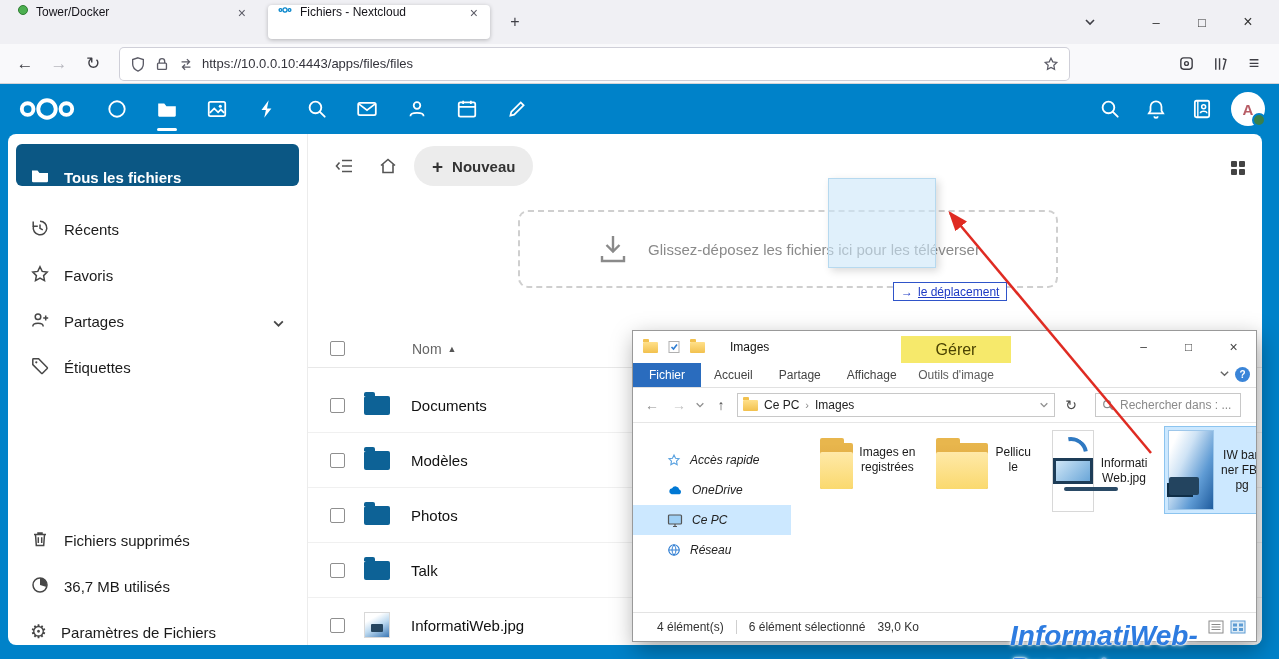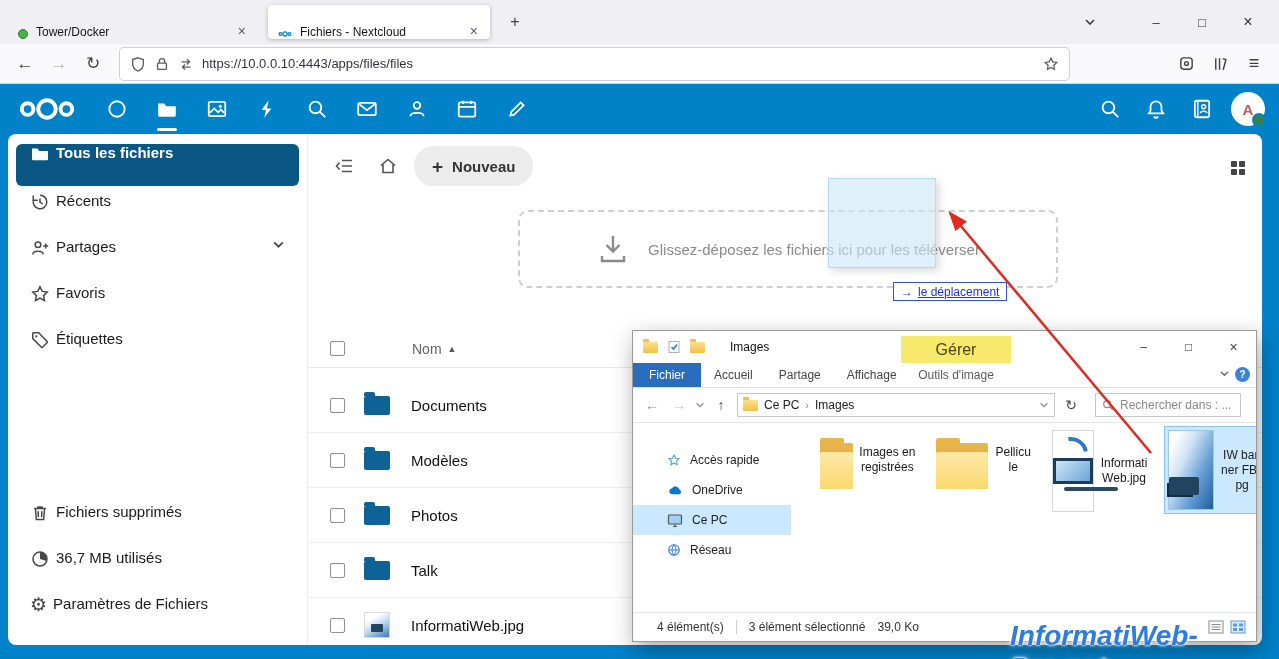--- a/index.html
+++ b/index.html
@@ -3,21 +3,21 @@
 <meta charset="utf-8">
 <style>
   * { margin:0; padding:0; box-sizing:border-box; }
   html,body { width:100%; height:100%; overflow:hidden; }
   body { font-family:"Liberation Sans", sans-serif; background:#444; }
   .stage { position:relative; width:1279px; height:659px; background:#0082c9; overflow:hidden; }
 
   
   .tabbar { position:absolute; top:0; left:0; right:0; height:44px; background:#f0f0f4;
             display:flex; align-items:center; padding:0 8px; }
-  .tab { height:34px; border-radius:4px; display:flex; align-items:flex-end; gap:8px;
+  .tab { height:34px; border-radius:4px; display:flex; align-items:flex-start; gap:8px;
          padding:0 10px; width:250px; color:#15141a; font-size:12px; }
   .tab.active { background:#fff; box-shadow:0 1px 4px rgba(0,0,0,.25); width:222px; margin-left:10px; }
   .tab-title { white-space:nowrap; overflow:hidden; text-overflow:ellipsis; flex:1; }
   .tab-close { color:#5b5b66; font-size:14px; padding:0 2px; }
   .fav-dot { width:10px; height:10px; border-radius:50%; background:#4caf50; border:1px solid #2e7d32; flex:none; }
   .iconbtn { width:30px; height:30px; border-radius:4px; display:flex; align-items:center;
              justify-content:center; color:#3f3f46; font-size:16px; flex:none; }
   .win-btn { width:46px; height:44px; display:flex; align-items:center; justify-content:center;
              color:#333; font-size:13px; }
   .navbar { position:absolute; top:44px; left:0; right:0; height:40px; background:#f9f9fb;
@@ -42,21 +42,21 @@
   .avatar { width:34px; height:34px; border-radius:50%; background:#fff; color:#b85c65; font-weight:bold;
             font-size:15px; display:flex; align-items:center; justify-content:center; margin:0 14px 0 6px; position:relative; }
   .avatar::after { content:""; position:absolute; right:-1px; bottom:-1px; width:10px; height:10px;
                    border-radius:50%; background:#39804b; border:2px solid #0082c9; }
 
   
   .nc-card { position:absolute; inset:134px 17px 14px 8px; background:#fff; border-radius:8px;
              display:flex; overflow:hidden; }
   .nc-side { width:300px; flex:none; border-right:1px solid #ececec; display:flex; flex-direction:column;
              padding-top:6px; }
-  .side-item { height:46px; display:flex; align-items:flex-start; gap:6px; padding:0 14px; margin:0 8px;
+  .side-item { height:46px; display:flex; align-items:flex-end; gap:14px; padding:0 14px; margin:0 8px;
                border-radius:6px; font-size:15px; color:#1b1b1b; }
   .side-item.active { background:#0b5784; color:#fff; height:42px; margin:4px 8px 6px; font-weight:600; }
   .side-item .grow { flex:1; }
   .side-bottom { margin-top:auto; padding-bottom:4px; }
   .gear-glyph { font-size:19px; color:#474747; line-height:1; }
 
   .nc-main { position:relative; flex:1; }
   .nc-topbar { position:absolute; top:10px; left:18px; height:44px; display:flex; align-items:center; gap:8px; }
   .tbtn { width:36px; height:36px; display:flex; align-items:center; justify-content:center; border-radius:8px; }
   .new-btn { height:40px; border-radius:20px; background:#ececec; display:flex; align-items:center; gap:9px;
@@ -128,21 +128,21 @@
               align-items:center; padding:0 5px; gap:6px; flex:none; }
   .addr-box .spacer { flex:1; }
   .crumb-sep { color:#888; font-size:11px; }
   .search-box { width:146px; height:24px; border:1px solid #c8c8c8; background:#fff; display:flex;
                 align-items:center; gap:6px; padding:0 6px; flex:none; margin-left:8px; }
   .search-box input { border:none; outline:none; width:100%; font-size:12px;
                       font-family:"Liberation Sans",sans-serif; color:#444; }
   .search-box input::placeholder { color:#8a8a8a; }
   .ex-body { flex:1; display:flex; overflow:hidden; }
   .ex-nav { width:158px; flex:none; padding-top:22px; }
-  .ex-nav-item { height:30px; display:flex; align-items:center; gap:9px; padding-left:34px; color:#222; }
+  .ex-nav-item { height:30px; display:flex; align-items:center; gap:9px; padding-left:34px; color:#222;font-style:italic; }
   .ex-nav-item.selected { background:#cce8ff; }
   .ex-content { flex:1; display:flex; gap:14px; padding:4px 8px 0 26px; align-items:flex-start; }
   .tile { width:102px; display:flex; flex-direction:row; align-items:center; gap:6px; padding:3px; }
   .tile-label { text-align:center; line-height:1.25; word-break:break-all; color:#1a1a1a; }
   .tile.selected { background:#cce8ff; outline:1px solid #8cc4ef; }
   .folder-big { position:relative; width:62px; height:46px; margin-top:13px; }
   .folder-big .back { position:absolute; inset:0; background:linear-gradient(180deg,#e8b64d,#d9a33c); border-radius:2px; }
   .folder-big .back::before { content:""; position:absolute; top:-5px; left:0; width:24px; height:7px;
                               background:#e8b64d; border-radius:2px 2px 0 0; }
   .folder-big .front { position:absolute; left:0; right:0; bottom:0; height:37px;
@@ -351,40 +351,40 @@
               <path d="M10 3.2 a6.8 6.8 0 1 1-6.6 5.2" fill="none" stroke="#474747" stroke-width="1.5"></path>
               <path d="M3.2 3.6 v4.6 h4.6" fill="none" stroke="#474747" stroke-width="1.5"></path>
               <path d="M10 6.6 V10.3 l2.8 1.6" fill="none" stroke="#474747" stroke-width="1.5"></path>
             </svg>
         </span>
         <span>Récents</span>
       </div>
       <div class="side-item">
         <span>
           <svg width="20" height="20" viewBox="0 0 20 20">
+              <path d="M10 2.8 l2.2 4.6 5 .7-3.6 3.5.9 5-4.5-2.4-4.5 2.4.9-5L2.8 8.1l5-.7z" fill="none" stroke="#474747" stroke-width="1.5"></path>
+            </svg>
+        </span>
+        <span>Favoris</span>
+      </div>
+      <div class="side-item">
+        <span>
+          <svg width="20" height="20" viewBox="0 0 20 20">
               <circle cx="8" cy="6.8" r="2.8" fill="none" stroke="#474747" stroke-width="1.5"></circle>
               <path d="M2.8 16.5 c0-4.2 10.4-4.2 10.4 0" fill="none" stroke="#474747" stroke-width="1.5"></path>
               <path d="M15.7 5.5 v5 M13.2 8 h5" stroke="#474747" stroke-width="1.5"></path>
             </svg>
         </span>
         <span>Partages</span>
         <span class="grow"></span>
         <span>
           <svg width="13" height="13" viewBox="0 0 12 12">
               <path d="M2 4 l4 4 4-4" fill="none" stroke="#474747" stroke-width="1.6"></path>
             </svg>
         </span>
-      </div>
-      <div class="side-item">
-        <span>
-          <svg width="20" height="20" viewBox="0 0 20 20">
-              <path d="M10 2.8 l2.2 4.6 5 .7-3.6 3.5.9 5-4.5-2.4-4.5 2.4.9-5L2.8 8.1l5-.7z" fill="none" stroke="#474747" stroke-width="1.5"></path>
-            </svg>
-        </span>
-        <span>Favoris</span>
       </div>
       <div class="side-item">
         <span>
           <svg width="20" height="20" viewBox="0 0 20 20">
               <path d="M2.8 8.6 V3.4 a.6.6 0 0 1 .6-.6 h5.2 L17.2 11.4 a.8.8 0 0 1 0 1.1 l-4.7 4.7 a.8.8 0 0 1-1.1 0z" fill="none" stroke="#474747" stroke-width="1.5"></path>
               <circle cx="6.3" cy="6.3" r="1.1" fill="#474747"></circle>
             </svg>
         </span>
         <span>Étiquettes</span>
       </div>
@@ -624,21 +624,21 @@
         <div class="tile selected">
           <div class="thumb2"></div>
           <div class="tile-label">IW banner FB.jpg</div>
         </div>
       </div>
     </div>
 
     <div class="ex-status">
       <span>4 élément(s)</span>
       <span class="vsep"></span>
-      <span>3 élément sélectionné</span>
+      <span>6 élément sélectionné</span>
       <span>39,0 Ko</span>
       <span class="right">
         <span>
           <svg width="16" height="14" viewBox="0 0 16 14">
               <rect x="1" y="1" width="14" height="12" fill="none" stroke="#8a8a8a"></rect>
               <path d="M3.5 4.5 h9 M3.5 7 h9 M3.5 9.5 h9" stroke="#8a8a8a"></path>
             </svg>
         </span>
         <span>
           <svg width="16" height="14" viewBox="0 0 16 14">

